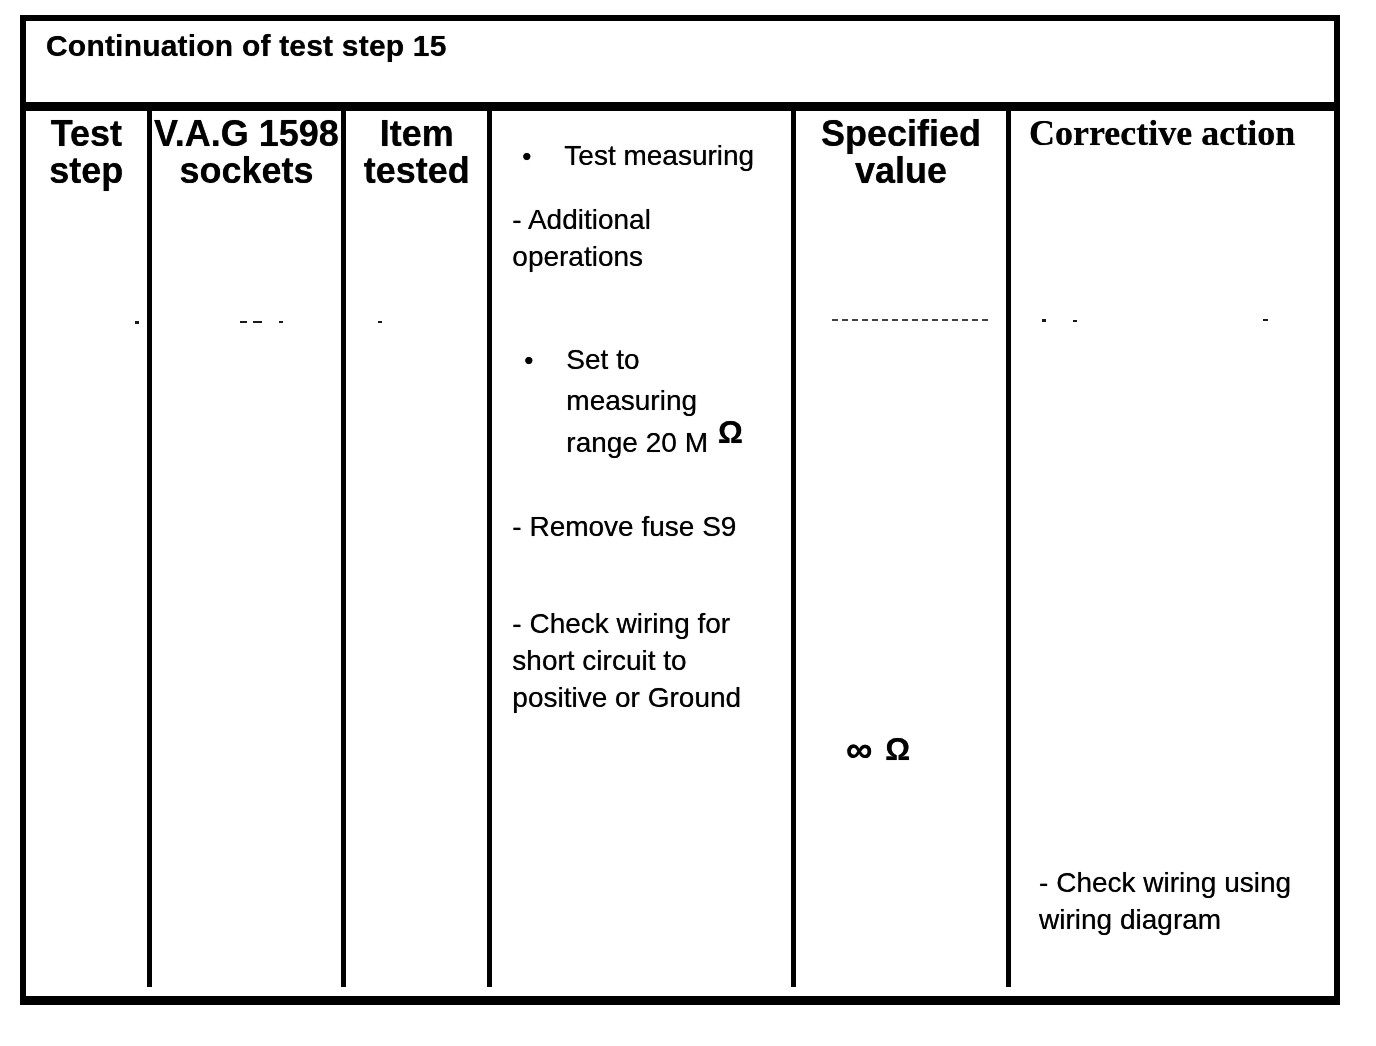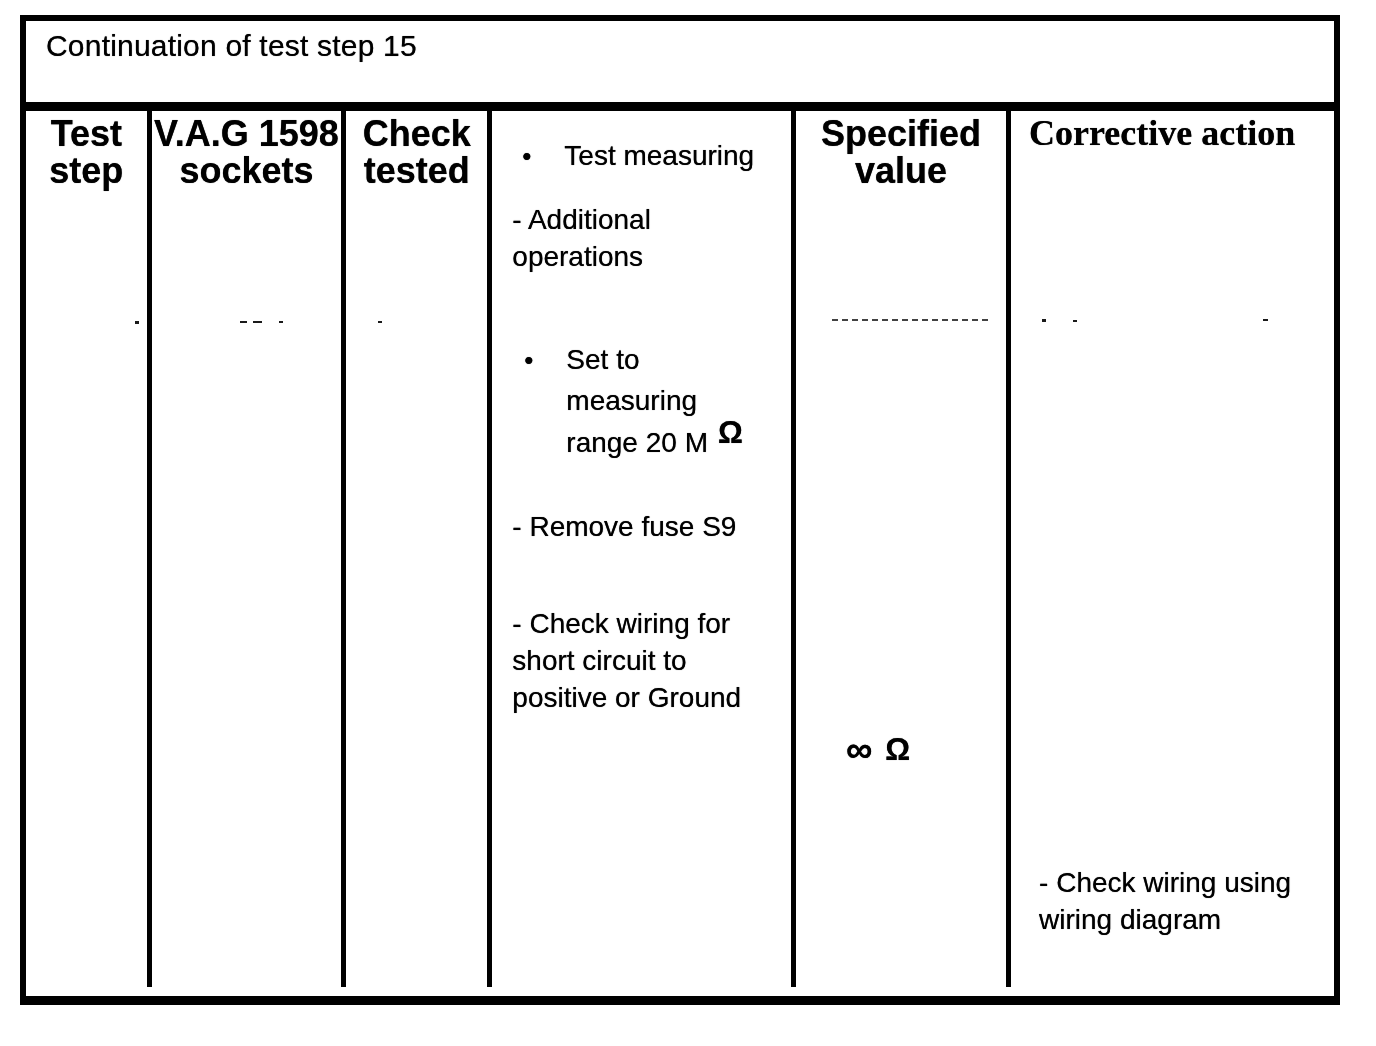--- a/index.html
+++ b/index.html
@@ -12,21 +12,21 @@
   .page * { text-shadow:0 0 0.7px rgba(0,0,0,0.85); }
 
   .table-frame {
     position:absolute; left:20px; top:15px; width:1320px; height:990px;
     border:6px solid #000; border-bottom-width:9px; background:#fff;
   }
   .title-row {
     height:90px; border-bottom:9px solid #000;
     padding:8px 0 0 20px;
   }
-  .title { font-size:30px; font-weight:400; letter-spacing:0.2px; }
+  .title { font-size:30px; font-weight:700; letter-spacing:0.2px; }
 
   .body-row { display:flex; height:876px; }
   .col { position:relative; height:100%; }
   .col + .col { border-left:5px solid #000; }
   .col1 { width:124px; }
   .col2 { width:200px; }
   .col3 { width:150px; }
   .col4 { width:312px; }
   .col5 { width:221px; }
   .col6 { width:337px; }
@@ -74,21 +74,21 @@
         <div class="abs col-head hdr center pre">Test
 step</div>
       </div>
 
       <div class="col col2">
         <div class="abs col-head hdr center pre">V.A.G 1598
 sockets</div>
       </div>
 
       <div class="col col3">
-        <div class="abs col-head hdr center pre">Check
+        <div class="abs col-head hdr center pre">Item
 tested</div>
       </div>
 
       <div class="col col4">
 
         <div class="abs body-txt bullet-row" style="left:30px; top:26px; right:8px;">
           <span class="bullet">•</span>
           <span>Test measuring</span>
         </div>
 

